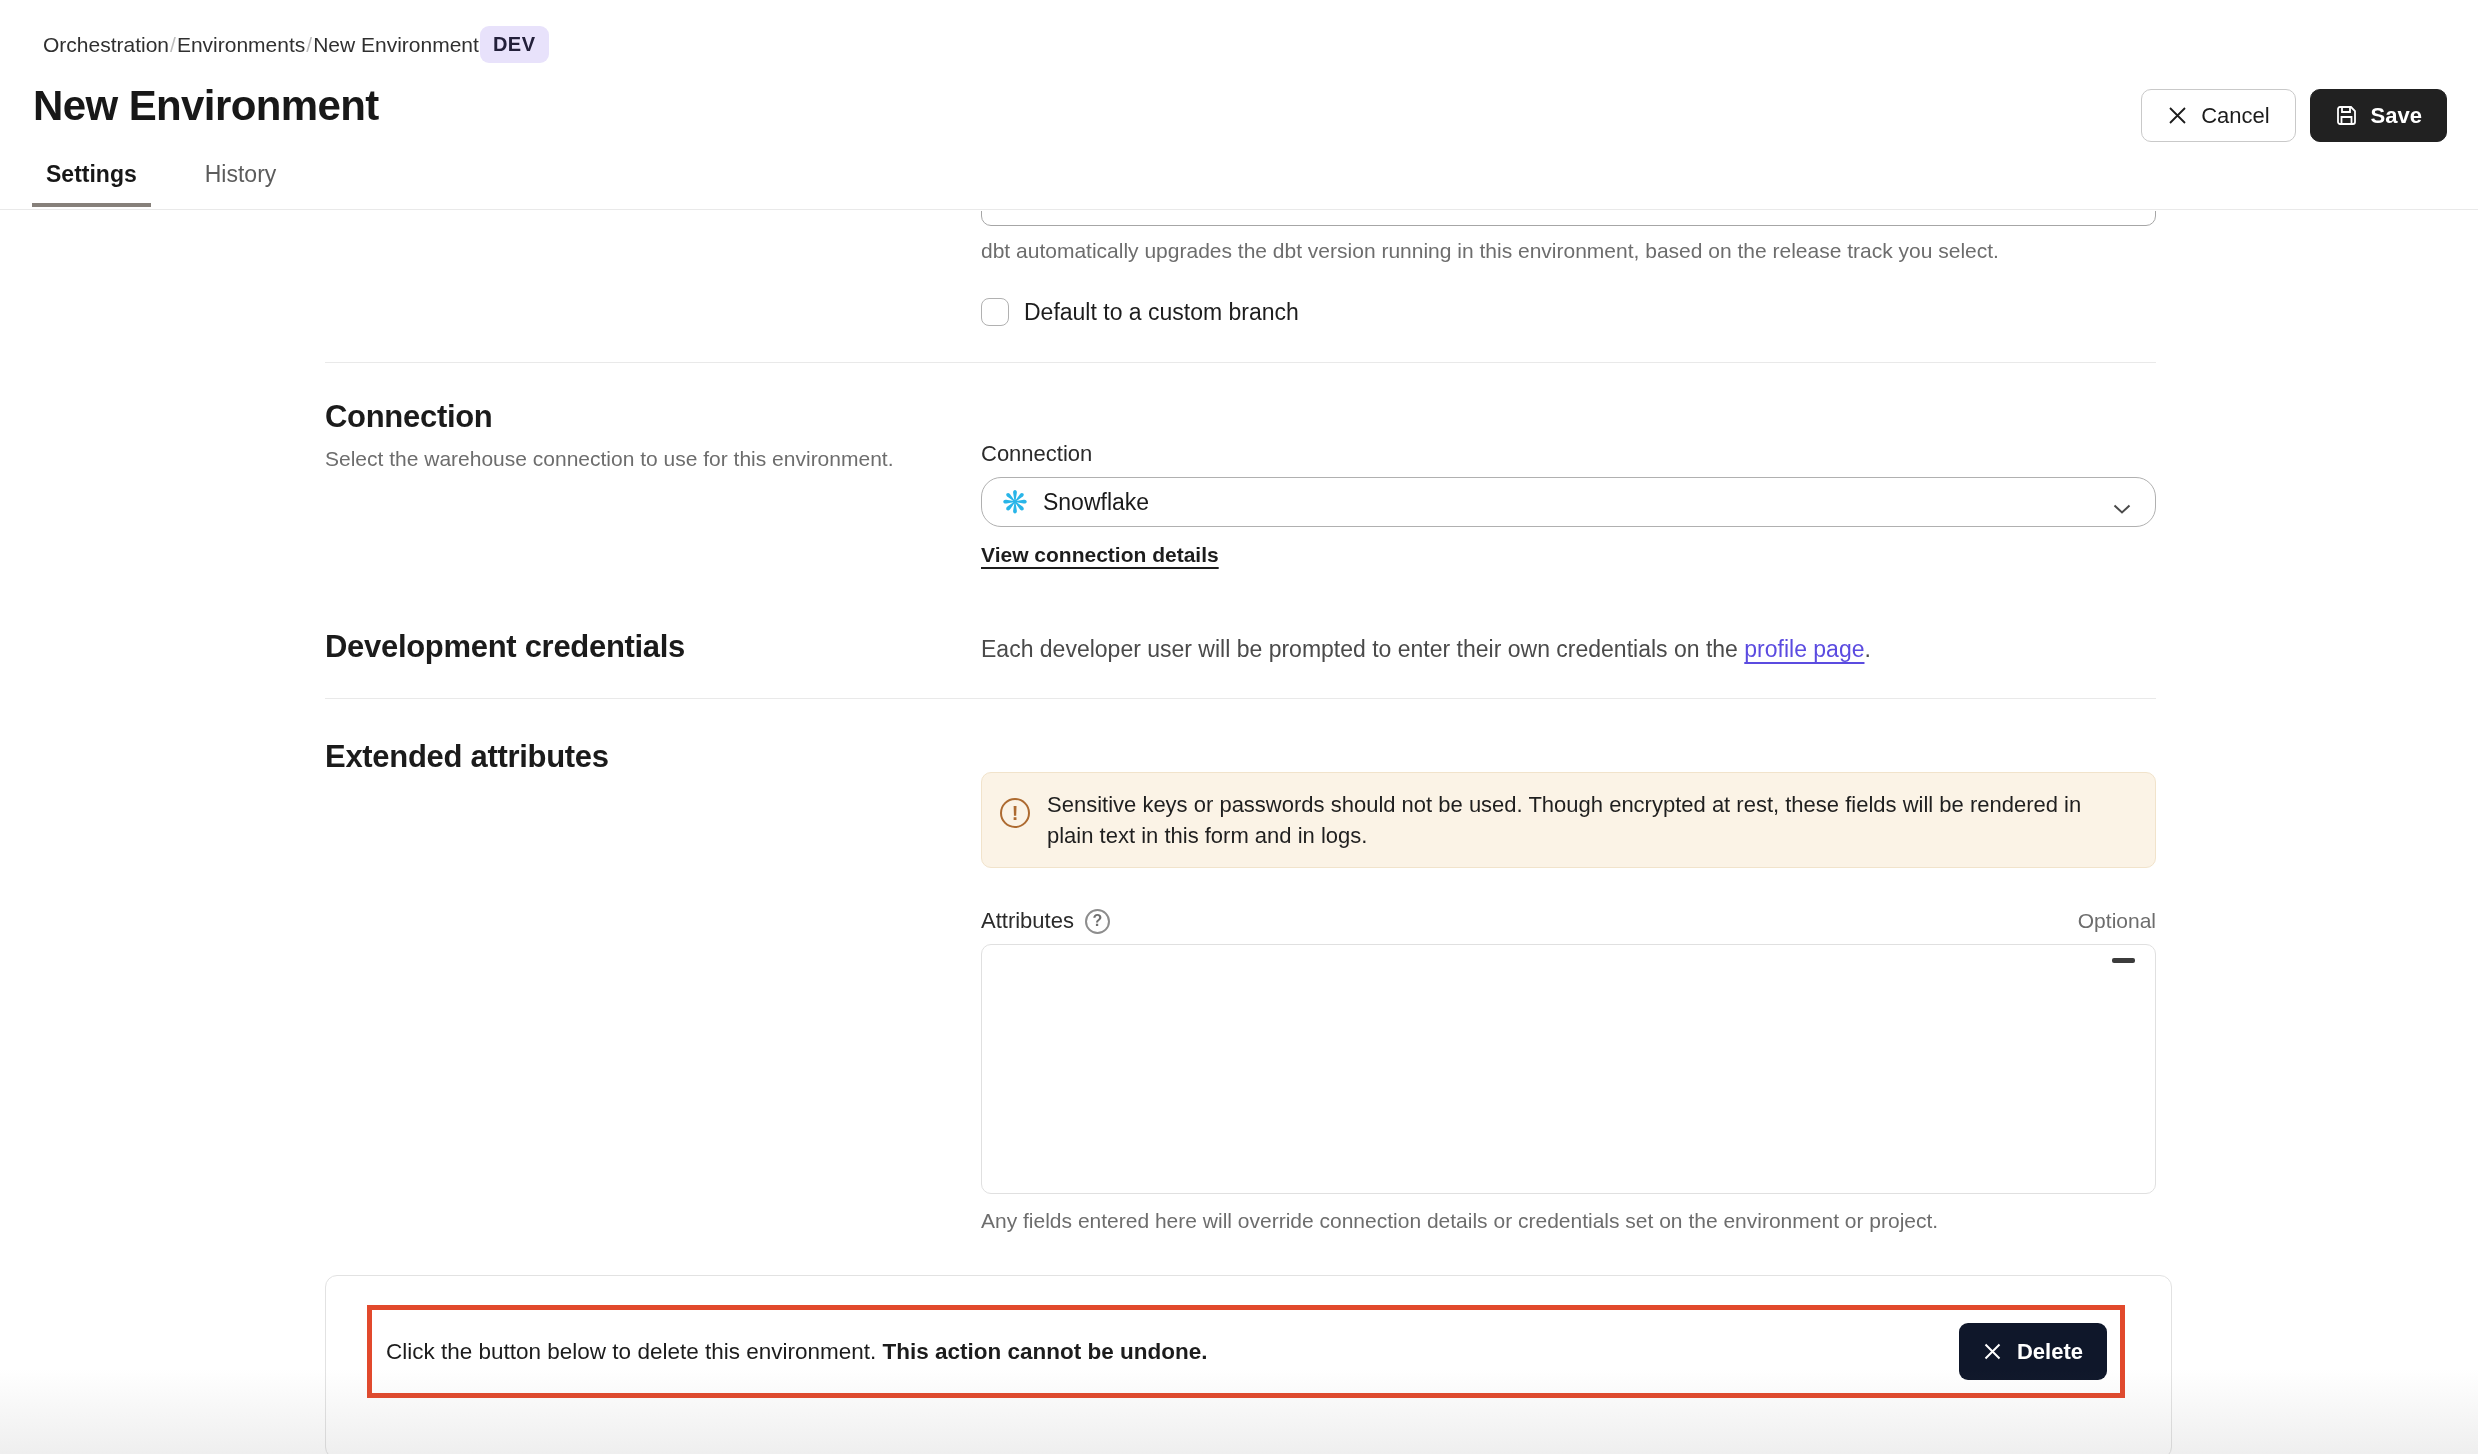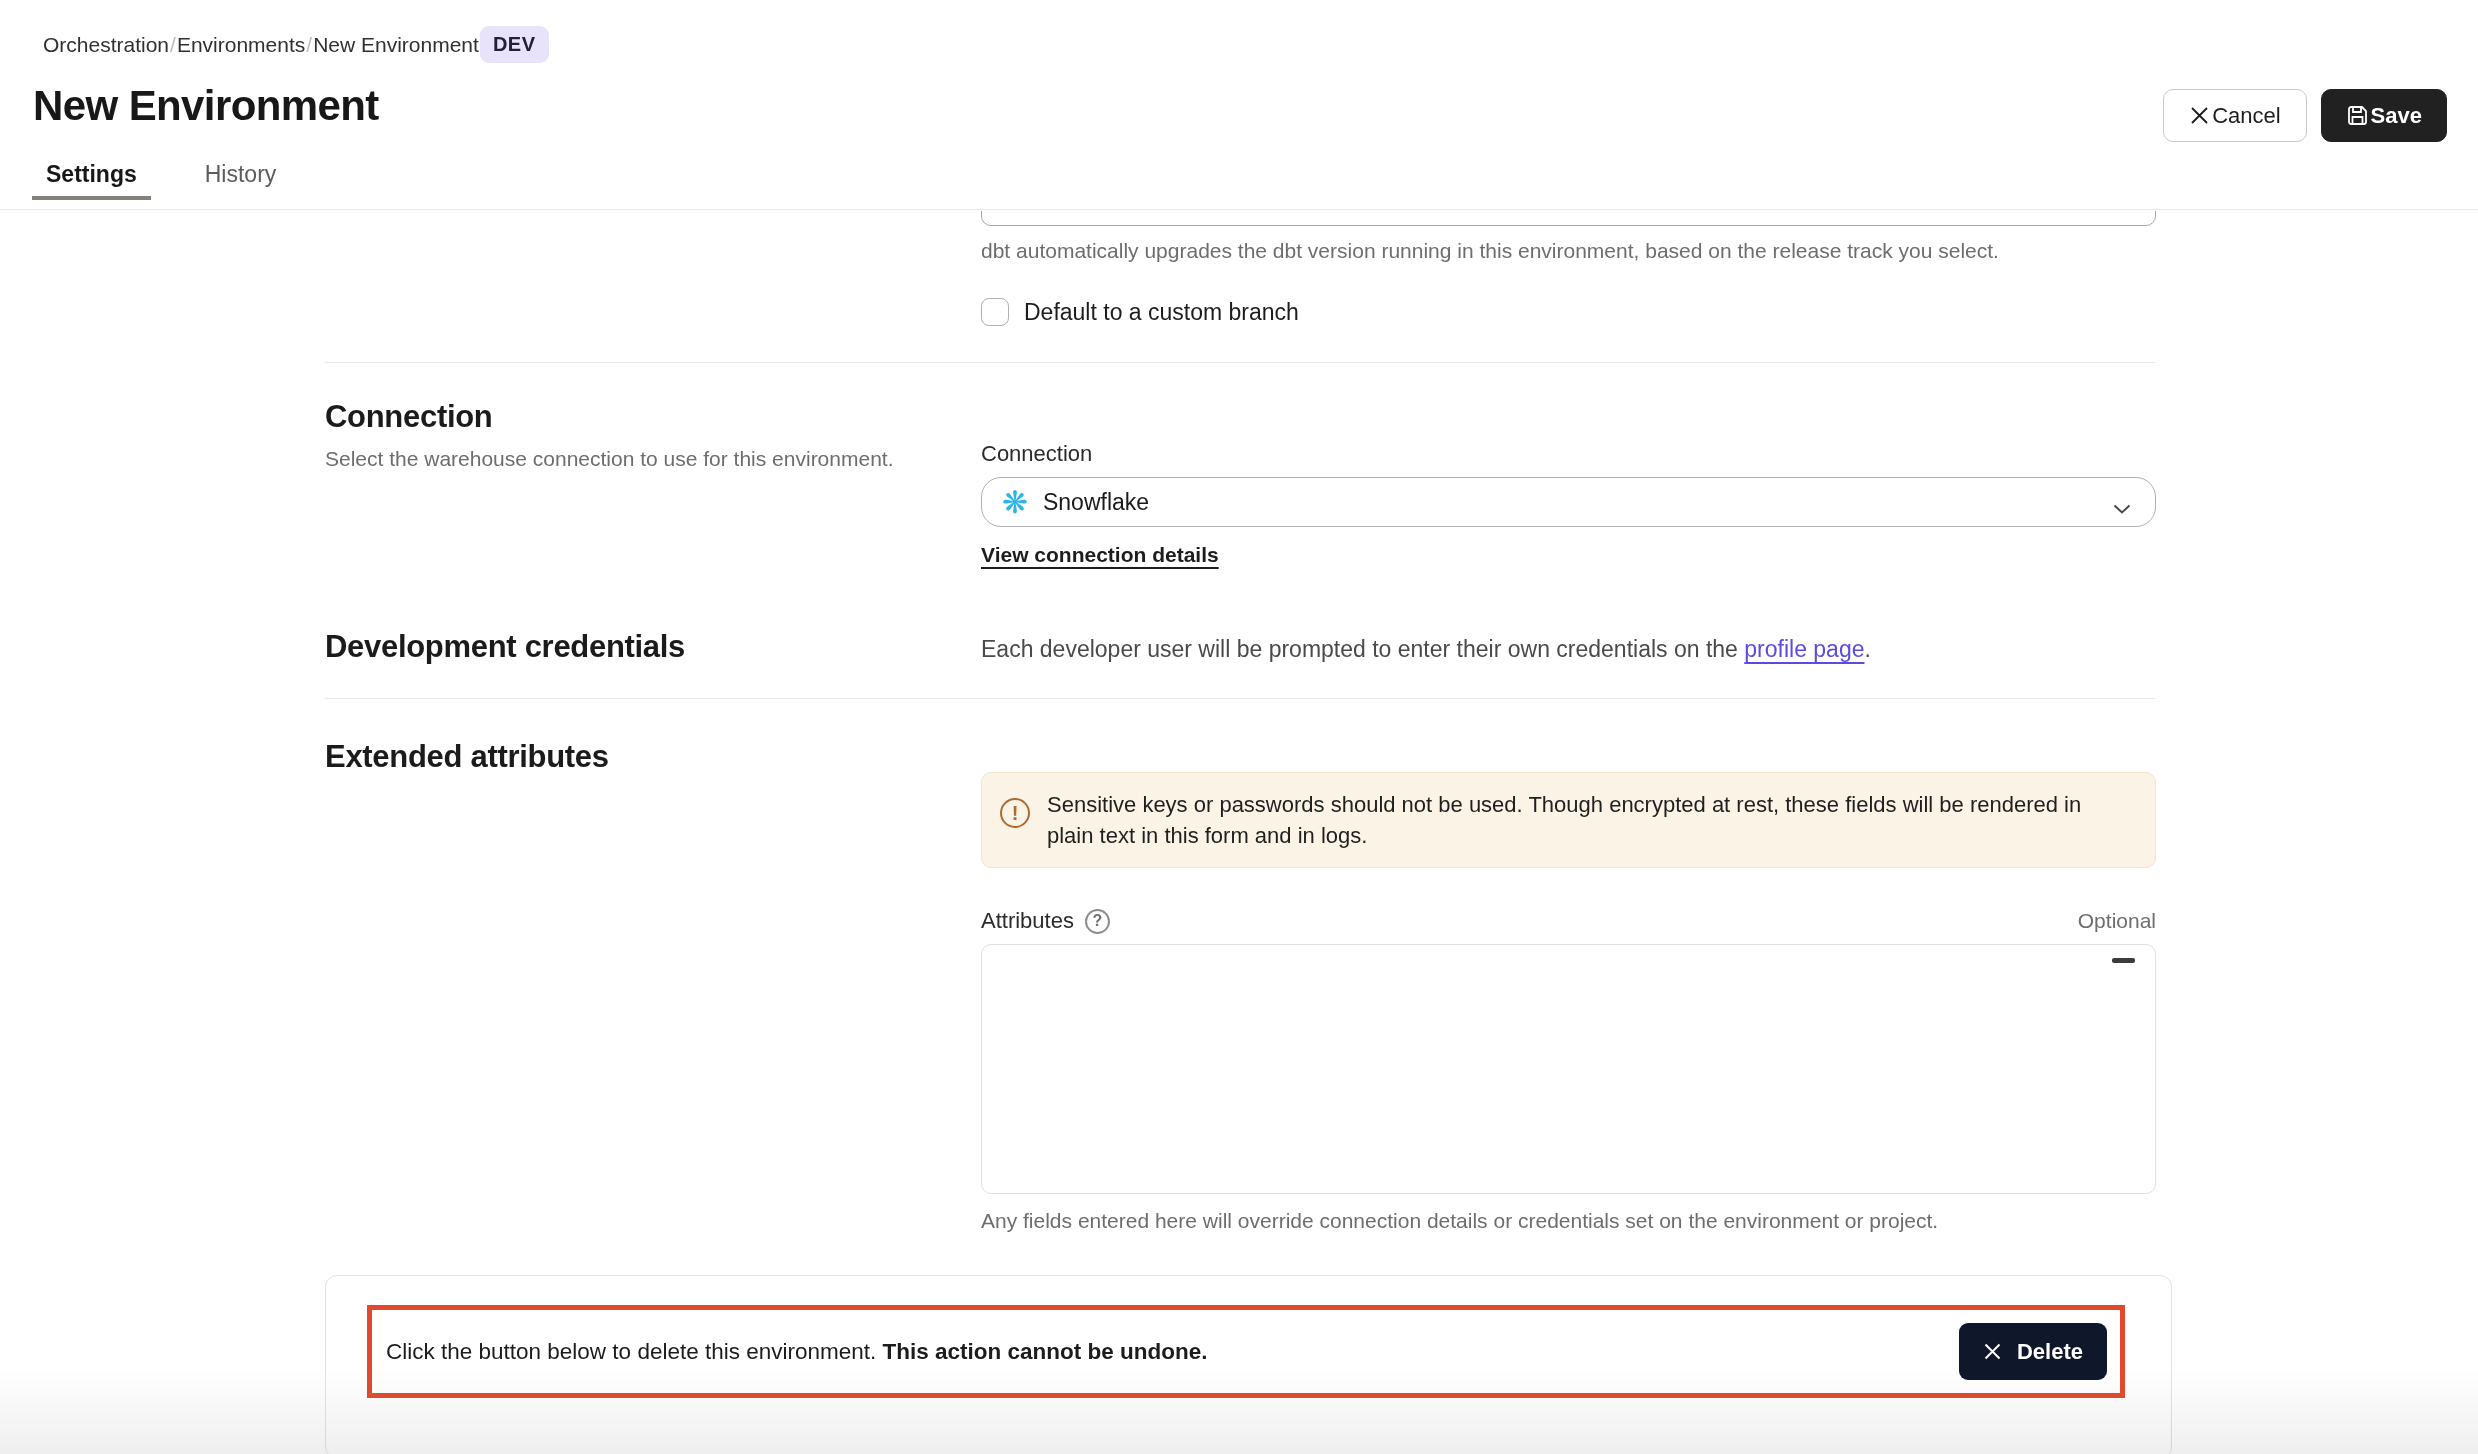--- a/index.html
+++ b/index.html
@@ -12,26 +12,26 @@
 
   
   .breadcrumb { position:absolute; top:26px; left:43px; display:flex; align-items:center; gap:1px; font-size:21px; color:#303030; }
   .crumb { cursor:pointer; }
   .crumb-sep { color:#bdbdbd; }
   .env-badge { background:#e8e2fb; color:#23203a; font-weight:700; font-size:20px; padding:7px 13px; border-radius:9px; letter-spacing:0.5px; }
 
   .page-title { position:absolute; top:82px; left:33px; font-size:42px; font-weight:700; letter-spacing:-0.6px; color:#181818; }
 
   .header-actions { position:absolute; top:89px; right:31px; display:flex; gap:14px; }
-  .btn { display:flex; align-items:center; gap:2px; height:53px; border-radius:10px; font-size:22px; cursor:pointer; }
+  .btn { display:flex; align-items:center; gap:13px; height:53px; border-radius:10px; font-size:22px; cursor:pointer; }
   .btn-cancel { background:#fff; border:1.5px solid #c9c9c9; padding:0 25px; color:#1c1c1c; }
   .btn-save { background:#212121; border:1.5px solid #212121; padding:0 24px; color:#ffffff; font-weight:600; }
 
   .tabs { position:absolute; top:161px; left:32px; display:flex; gap:40px; font-size:23px; }
-  .tab { padding:0 14px 8px 14px; cursor:pointer; color:#5c5c5c; }
+  .tab { padding:0 14px 15px 14px; cursor:pointer; color:#5c5c5c; }
   .tab.active { color:#171717; font-weight:600; border-bottom:4px solid #86807a; }
   .tabs-border { position:absolute; top:209px; left:0; width:2478px; height:1px; background:#e9e9e9; }
 
   
   .content { position:absolute; top:210px; left:325px; width:1831px; }
   .col-left { width:656px; flex-shrink:0; padding-right:46px; }
   .col-right { flex:1 1 auto; }
   .section { display:flex; }
   h2.sec-heading { margin:0; font-size:31px; font-weight:600; letter-spacing:-0.3px; color:#1b1b1b; }
   .sec-desc { margin-top:10px; font-size:21px; line-height:27px; color:#6d6d6d; max-width:600px; }

